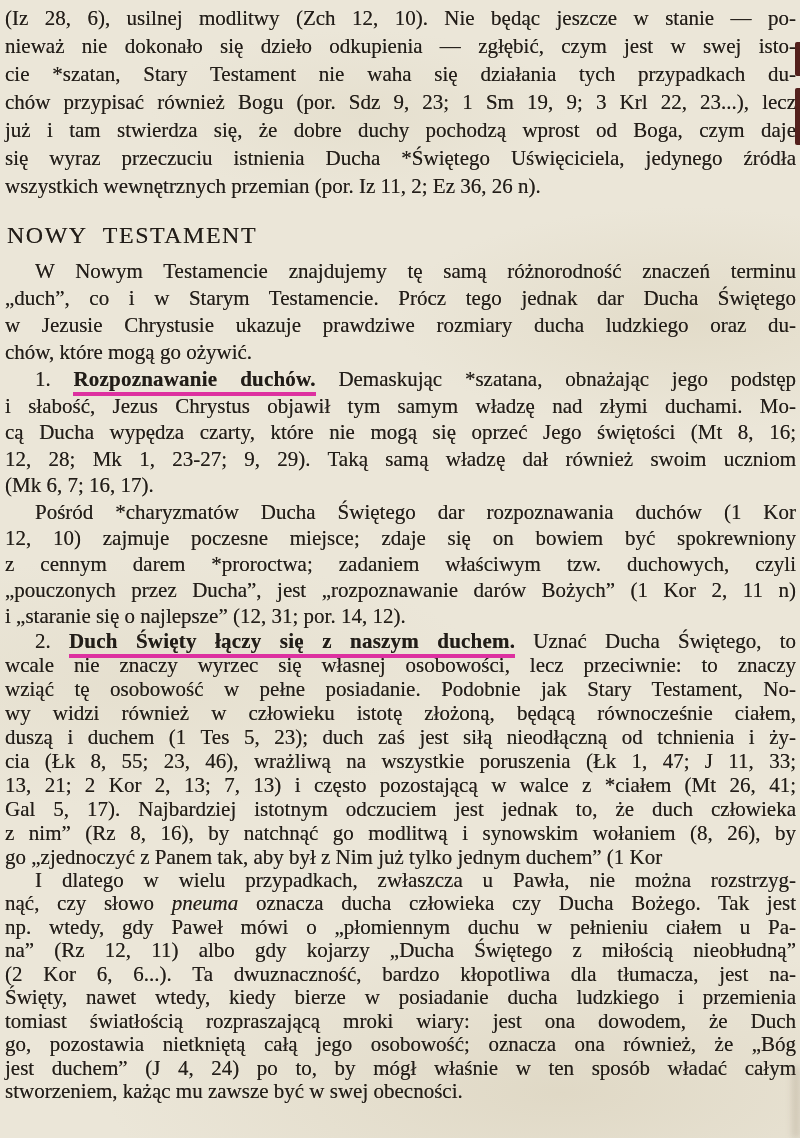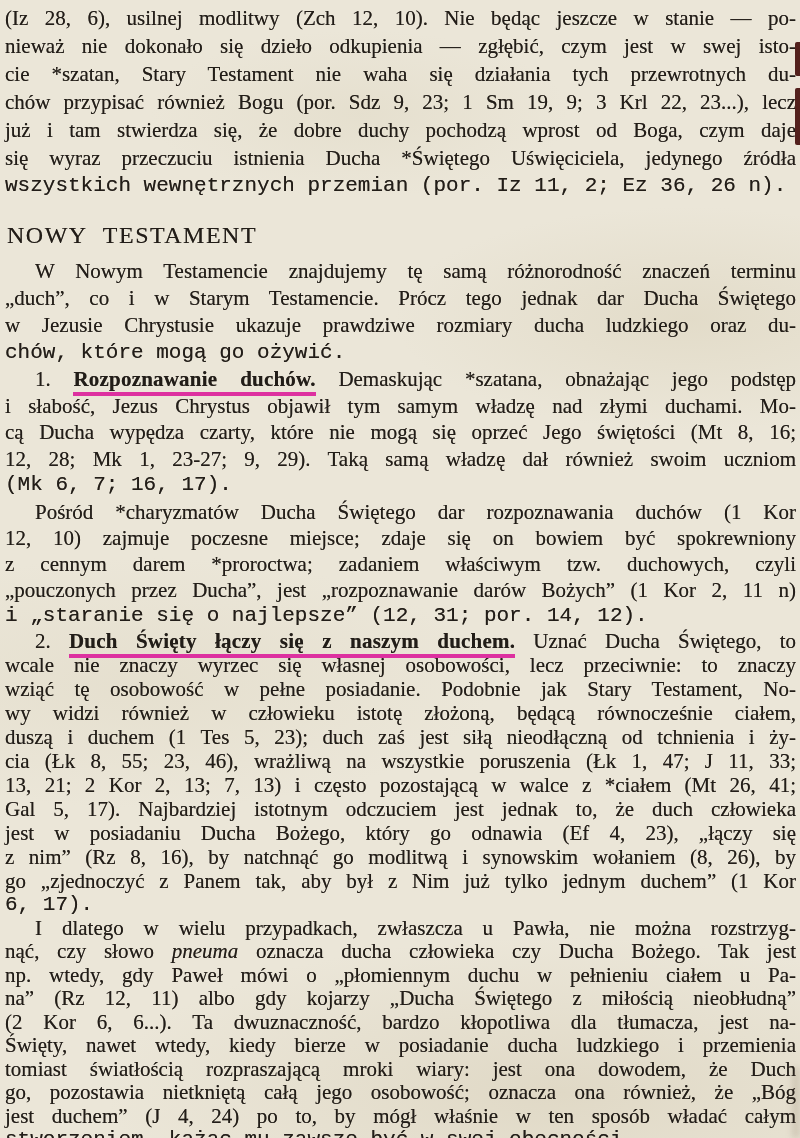--- a/index.html
+++ b/index.html
@@ -21,21 +21,21 @@
     color:var(--ink);
   }
   .page{
     position:relative;box-sizing:border-box;
     width:100%;height:100%;
     padding:4px 4px 11px 5px;
     font-size:21px;
     text-shadow:0 0 .35px rgba(20,15,10,.6);
   }
   .line{text-align:justify;text-align-last:justify;}
-  .para .line:last-child{text-align-last:left;font-family:Liberation Mono, monospace;}
+  .para .line:last-child{text-align-last:left;}
   .para.indent .line:first-child{text-indent:30px;}
   .p-intro{line-height:28px;margin:0;}
   .heading{
     font-weight:400;font-size:24px;line-height:26px;
     letter-spacing:1.5px;word-spacing:9px;
     margin:22px 0 10px 2px;
   }
   .p-nt{line-height:27px;margin:0;}
   .p-s1{line-height:26.5px;margin:0;}
   .p-char{line-height:26px;margin:0;}
@@ -58,21 +58,21 @@
     filter:blur(3px);
   }
 </style>
 </head>
 <body>
 
 <div class="page">
   <div class="para p-intro">
       <div class="line"><span>(Iz 28, 6), usilnej modlitwy (Zch 12, 10). Nie będąc jeszcze w stanie — po-</span></div>
       <div class="line"><span>nieważ nie dokonało się dzieło odkupienia — zgłębić, czym jest w swej isto-</span></div>
-      <div class="line"><span>cie *szatan, Stary Testament nie waha się działania tych przewrotnych du-</span></div>
+      <div class="line"><span>cie *szatan, Stary Testament nie waha się działania tych przypadkach du-</span></div>
       <div class="line"><span>chów przypisać również Bogu (por. Sdz 9, 23; 1 Sm 19, 9; 3 Krl 22, 23...), lecz</span></div>
       <div class="line"><span>już i tam stwierdza się, że dobre duchy pochodzą wprost od Boga, czym daje</span></div>
       <div class="line"><span>się wyraz przeczuciu istnienia Ducha *Świętego Uświęciciela, jedynego źródła</span></div>
       <div class="line"><span>wszystkich wewnętrznych przemian (por. Iz 11, 2; Ez 36, 26 n).</span></div>
     </div>
 
   <h2 class="heading">NOWY TESTAMENT</h2>
 
   <div class="para indent p-nt">
       <div class="line"><span>W Nowym Testamencie znajdujemy tę samą różnorodność znaczeń terminu</span></div>
@@ -99,24 +99,22 @@
 
   <div class="para indent p-s2">
       <div class="line"><span>2. </span><span class="b u">Duch Święty łączy się z naszym duchem.</span><span> Uznać Ducha Świętego, to</span></div>
       <div class="line"><span>wcale nie znaczy wyrzec się własnej osobowości, lecz przeciwnie: to znaczy</span></div>
       <div class="line"><span>wziąć tę osobowość w pełne posiadanie. Podobnie jak Stary Testament, No-</span></div>
       <div class="line"><span>wy widzi również w człowieku istotę złożoną, będącą równocześnie ciałem,</span></div>
       <div class="line"><span>duszą i duchem (1 Tes 5, 23); duch zaś jest siłą nieodłączną od tchnienia i ży-</span></div>
       <div class="line"><span>cia (Łk 8, 55; 23, 46), wrażliwą na wszystkie poruszenia (Łk 1, 47; J 11, 33;</span></div>
       <div class="line"><span>13, 21; 2 Kor 2, 13; 7, 13) i często pozostającą w walce z *ciałem (Mt 26, 41;</span></div>
       <div class="line"><span>Gal 5, 17). Najbardziej istotnym odczuciem jest jednak to, że duch człowieka</span></div>
-      <div class="line"><span>jest w posiadaniu Ducha Bożego, który go odnawia (Ef 4, 23), „łączy się</span></div>
       <div class="line"><span>z nim” (Rz 8, 16), by natchnąć go modlitwą i synowskim wołaniem (8, 26), by</span></div>
       <div class="line"><span>go „zjednoczyć z Panem tak, aby był z Nim już tylko jednym duchem” (1 Kor</span></div>
-      <div class="line"><span>6, 17).</span></div>
     </div>
 
   <div class="para indent p-pneuma">
       <div class="line"><span>I dlatego w wielu przypadkach, zwłaszcza u Pawła, nie można rozstrzyg-</span></div>
       <div class="line"><span>nąć, czy słowo </span><span class="i">pneuma</span><span> oznacza ducha człowieka czy Ducha Bożego. Tak jest</span></div>
       <div class="line"><span>np. wtedy, gdy Paweł mówi o „płomiennym duchu w pełnieniu ciałem u Pa-</span></div>
       <div class="line"><span>na” (Rz 12, 11) albo gdy kojarzy „Ducha Świętego z miłością nieobłudną”</span></div>
       <div class="line"><span>(2 Kor 6, 6...). Ta dwuznaczność, bardzo kłopotliwa dla tłumacza, jest na-</span></div>
       <div class="line"><span>Święty, nawet wtedy, kiedy bierze w posiadanie ducha ludzkiego i przemienia</span></div>
       <div class="line"><span>tomiast światłością rozpraszającą mroki wiary: jest ona dowodem, że Duch</span></div>

